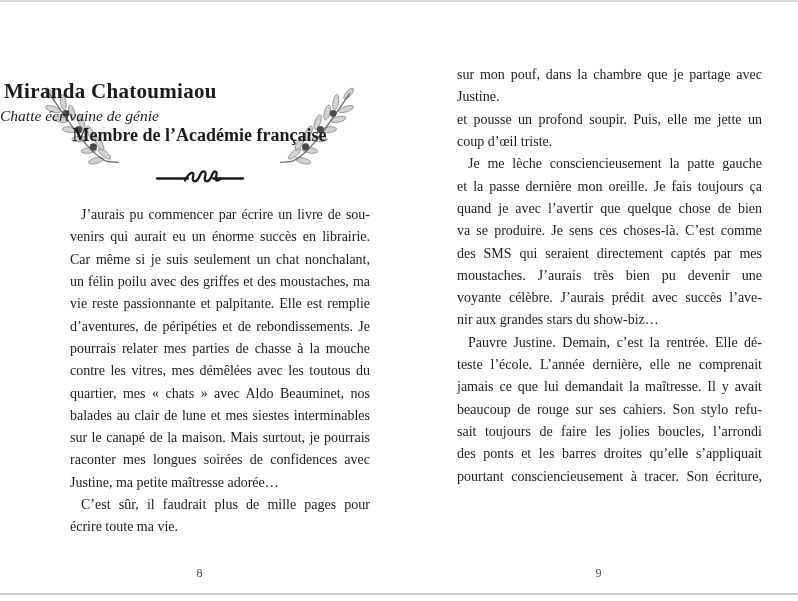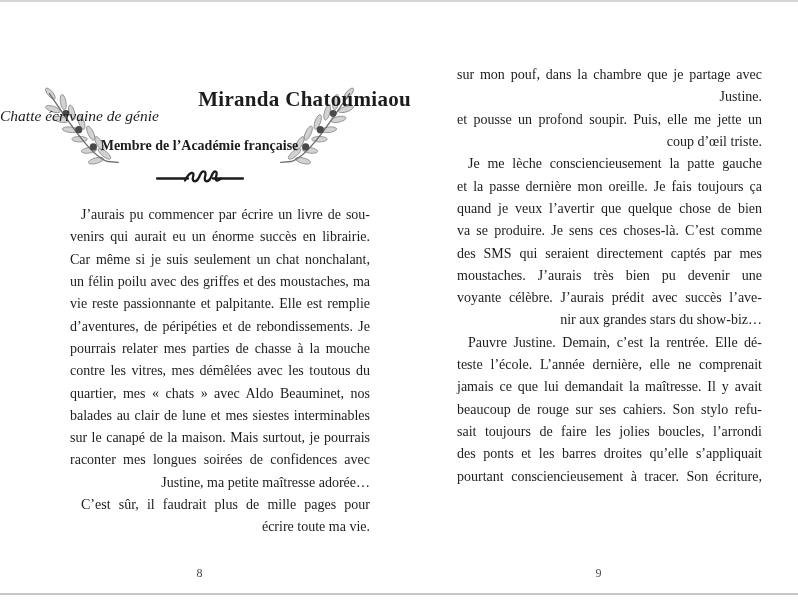--- a/index.html
+++ b/index.html
@@ -6,37 +6,37 @@
   body{font-family:"Liberation Serif","DejaVu Serif",serif;color:#1c1c1c;}
   .spread{position:relative;width:798px;height:601px;background:#ffffff;}
   .edge{position:absolute;left:0;width:798px;background:#cfcfcf;}
   .edge.top{top:0;height:2px;background:#d6d6d6;}
   .edge.bottom{top:593px;height:2px;background:#c7c7c7;}
   .page{position:absolute;top:0;height:601px;width:399px;}
   .page.left{left:0;}
   .page.right{left:399px;}
 
   
-  .hdr-title{position:absolute;left:0;top:75px;width:399px;text-align:right;
-             font-size:21px;font-weight:bold;letter-spacing:.3px;margin:12px;}
+  .hdr-title{position:absolute;left:0;top:75px;width:399px;text-align:left;
+             font-size:21px;font-weight:bold;letter-spacing:.3px;margin:4px;}
   .hdr-subtitle{position:absolute;left:0;top:107px;width:399px;text-align:left;
              font-size:15.5px;font-style:italic;}
-  .hdr-role{position:absolute;left:0;top:138px;width:399px;text-align:center;
-             font-size:14px;font-weight:bold;}
+  .hdr-role{position:absolute;left:0;top:125px;width:399px;text-align:center;
+             font-size:18px;font-weight:bold;}
   .branch{position:absolute;top:84px;width:86px;height:88px;}
   .branch.l{left:34px;}
   .branch.r{left:279px;}
   .branch.l svg{transform:scaleX(-1);}
   .divider{position:absolute;left:0;top:169px;width:399px;text-align:center;}
 
   
   .body-text{position:absolute;font-size:14px;}
   .body-text.left-col{left:70px;top:204px;width:300px;}
   .body-text.right-col{left:58px;top:64px;width:305px;}
-  .line{height:22.32px;line-height:22.32px;white-space:nowrap;text-align:right;}
+  .line{height:22.32px;line-height:22.32px;white-space:nowrap;text-align:left;}
   .line.j{text-align:justify;text-align-last:justify;}
   .line.in{text-indent:11px;}
 
   .pagenum{position:absolute;left:0;top:566px;width:399px;text-align:center;
            font-size:12px;color:#4a4a4a;}
 </style>
 </head>
 <body>
 
 <div class="spread">
@@ -132,21 +132,21 @@
   </section>
 
   <section class="page right">
     <div id="right-body" class="body-text right-col">
         <div class="line j">sur mon pouf, dans la chambre que je partage avec</div>
         <div class="line">Justine.</div>
         <div class="line j">et pousse un profond soupir. Puis, elle me jette un</div>
         <div class="line">coup d’œil triste.</div>
         <div class="line j in">Je me lèche consciencieusement la patte gauche</div>
         <div class="line j">et la passe dernière mon oreille. Je fais toujours ça</div>
-        <div class="line j">quand je veux l’avertir que quelque chose de bien</div>
+        <div class="line j">quand je avec l’avertir que quelque chose de bien</div>
         <div class="line j">va se produire. Je sens ces choses-là. C’est comme</div>
         <div class="line j">des SMS qui seraient directement captés par mes</div>
         <div class="line j">moustaches. J’aurais très bien pu devenir une</div>
         <div class="line j">voyante célèbre. J’aurais prédit avec succès l’ave-</div>
         <div class="line">nir aux grandes stars du show-biz…</div>
         <div class="line j in">Pauvre Justine. Demain, c’est la rentrée. Elle dé-</div>
         <div class="line j">teste l’école. L’année dernière, elle ne comprenait</div>
         <div class="line j">jamais ce que lui demandait la maîtresse. Il y avait</div>
         <div class="line j">beaucoup de rouge sur ses cahiers. Son stylo refu-</div>
         <div class="line j">sait toujours de faire les jolies boucles, l’arrondi</div>

